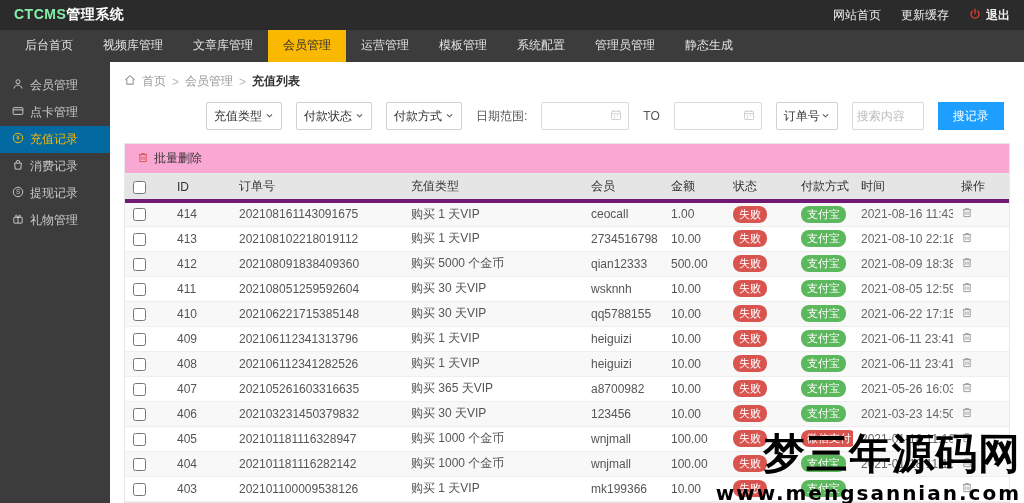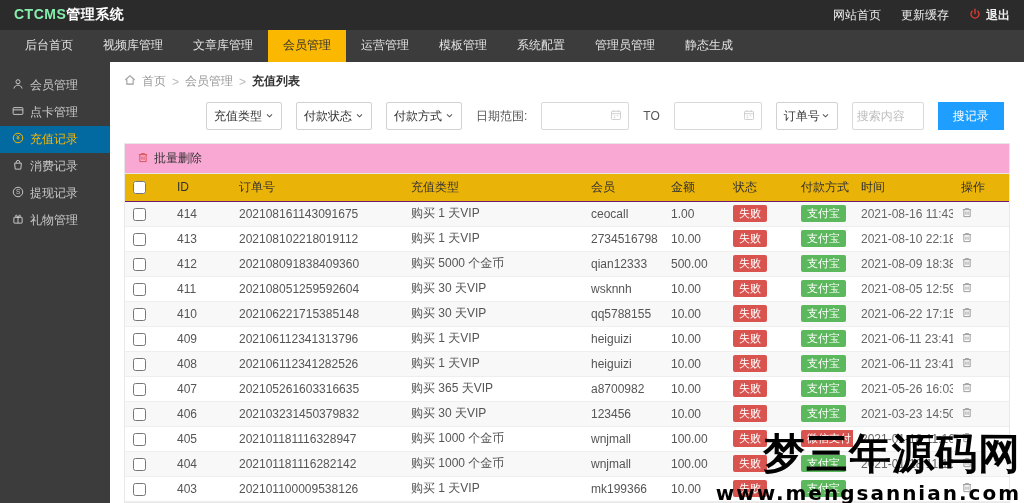--- a/index.html
+++ b/index.html
@@ -64,27 +64,27 @@
   
   .panel { margin: 13px 14px 0 14px; border: 1px solid #e8e8e8; }
   .panel-toolbar {
     height: 30px; background: #f9a8d4; border-bottom: 1px solid #e8e8e8;
     display: flex; align-items: center; padding-left: 12px;
   }
   .batch-btn { display: flex; align-items: center; gap: 5px; color: #333; cursor: pointer; font-size: 12px; }
   table { width: 100%; border-collapse: collapse; table-layout: fixed; font-size: 12px; color: #555; }
   th {
     text-align: left; font-weight: normal; color: #333; height: 27px;
-    padding: 0 8px; border-bottom: 1px solid #701a75; background: #eab308; white-space: nowrap;
+    padding: 0 8px; border-bottom: 4px solid #701a75; background: #e5e5e5; white-space: nowrap;
   }
   td { height: 25px; padding: 0 8px; border-bottom: 1px solid #eee; white-space: nowrap; overflow: hidden; }
   tbody tr:nth-child(odd) { background: #f8f8f8; }
   input[type="checkbox"] { width: 13px; height: 13px; margin: 0; vertical-align: middle; cursor: pointer; }
   .badge {
-    display: inline-block; padding: 3px 6px; border-radius: 2px;
+    display: inline-block; padding: 3px 6px; border-radius: 8px;
     color: #fff; font-size: 11px; line-height: 1;
   }
   .badge-red { background: #d9534f; }
   .badge-green { background: #5cb85c; }
   .row-trash { cursor: pointer; color: #999; display: inline-block; }
   .time-cell { color: #666; }
   
   .watermark {
     position: absolute; right: 3px; bottom: 0; z-index: 20; text-align: right;
     color: #000; pointer-events: none; line-height: 1;

